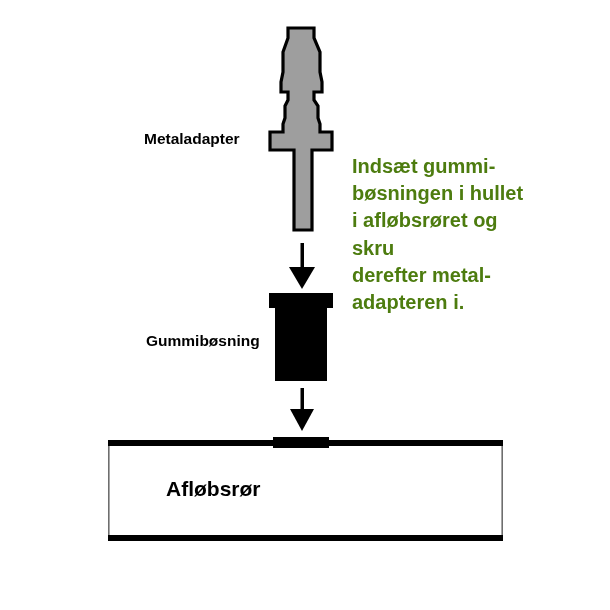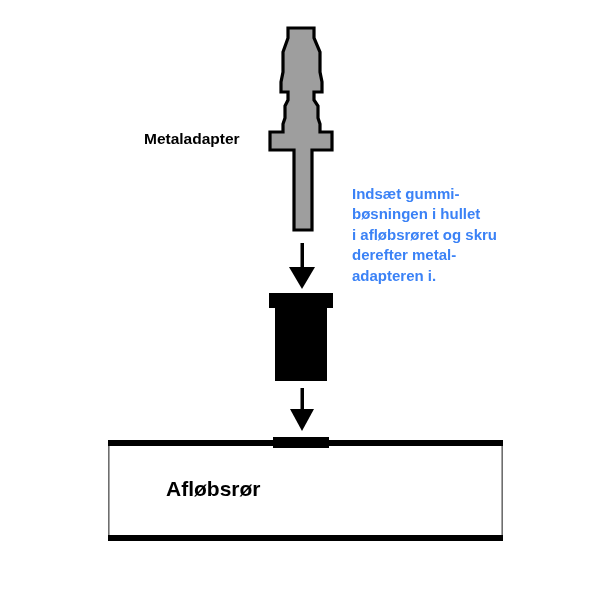--- a/index.html
+++ b/index.html
@@ -46,27 +46,27 @@
     font-size: 15.5px;
   }
   #label-aflobsror {
     left: 166px;
     top: 478px;
     font-size: 21px;
   }
   #instruction-text {
     position: absolute;
     left: 352px;
-    top: 184px;
+    top: 153px;
     width: 180px;
     font-family: "Liberation Sans", sans-serif;
     font-weight: bold;
-    font-size: 15px;
+    font-size: 20px;
     line-height: 1.36;
-    color: #3b82f6;
+    color: #4d7c0f;
     white-space: pre-line;
   }
 </style>
 </head>
 <body>
 
 <div id="stage">
 
   <svg id="diagram" viewBox="0 0 610 610" xmlns="http://www.w3.org/2000/svg">
 
@@ -132,20 +132,21 @@
 
       <rect x="108" y="535" width="395" height="6" fill="#000000"></rect>
 
       <rect x="273" y="437" width="56" height="11" fill="#000000"></rect>
     </g>
 
   </svg>
 
   <div class="lbl" id="label-metaladapter">Metaladapter</div>
 
+  <div class="lbl" id="label-gummibosning">Gummibøsning</div>
 
   <div class="lbl" id="label-aflobsror">Afløbsrør</div>
 
   <div id="instruction-text">Indsæt gummi-
 bøsningen i hullet
 i afløbsrøret og skru
 derefter metal-
 adapteren i.</div>
 
 </div>

